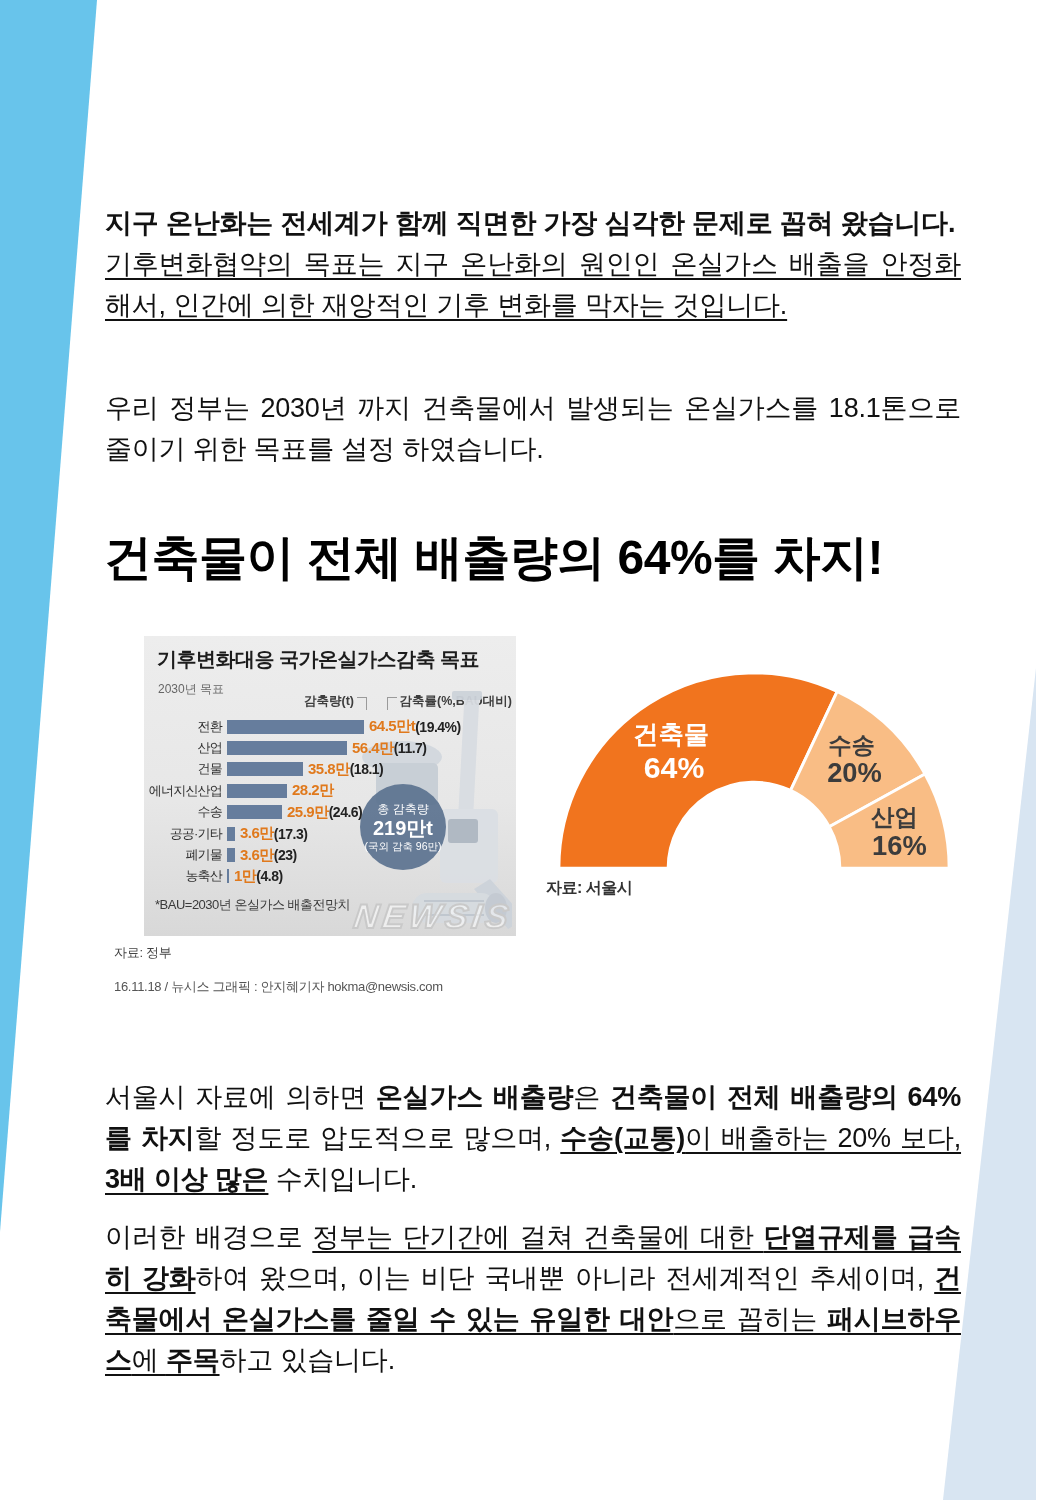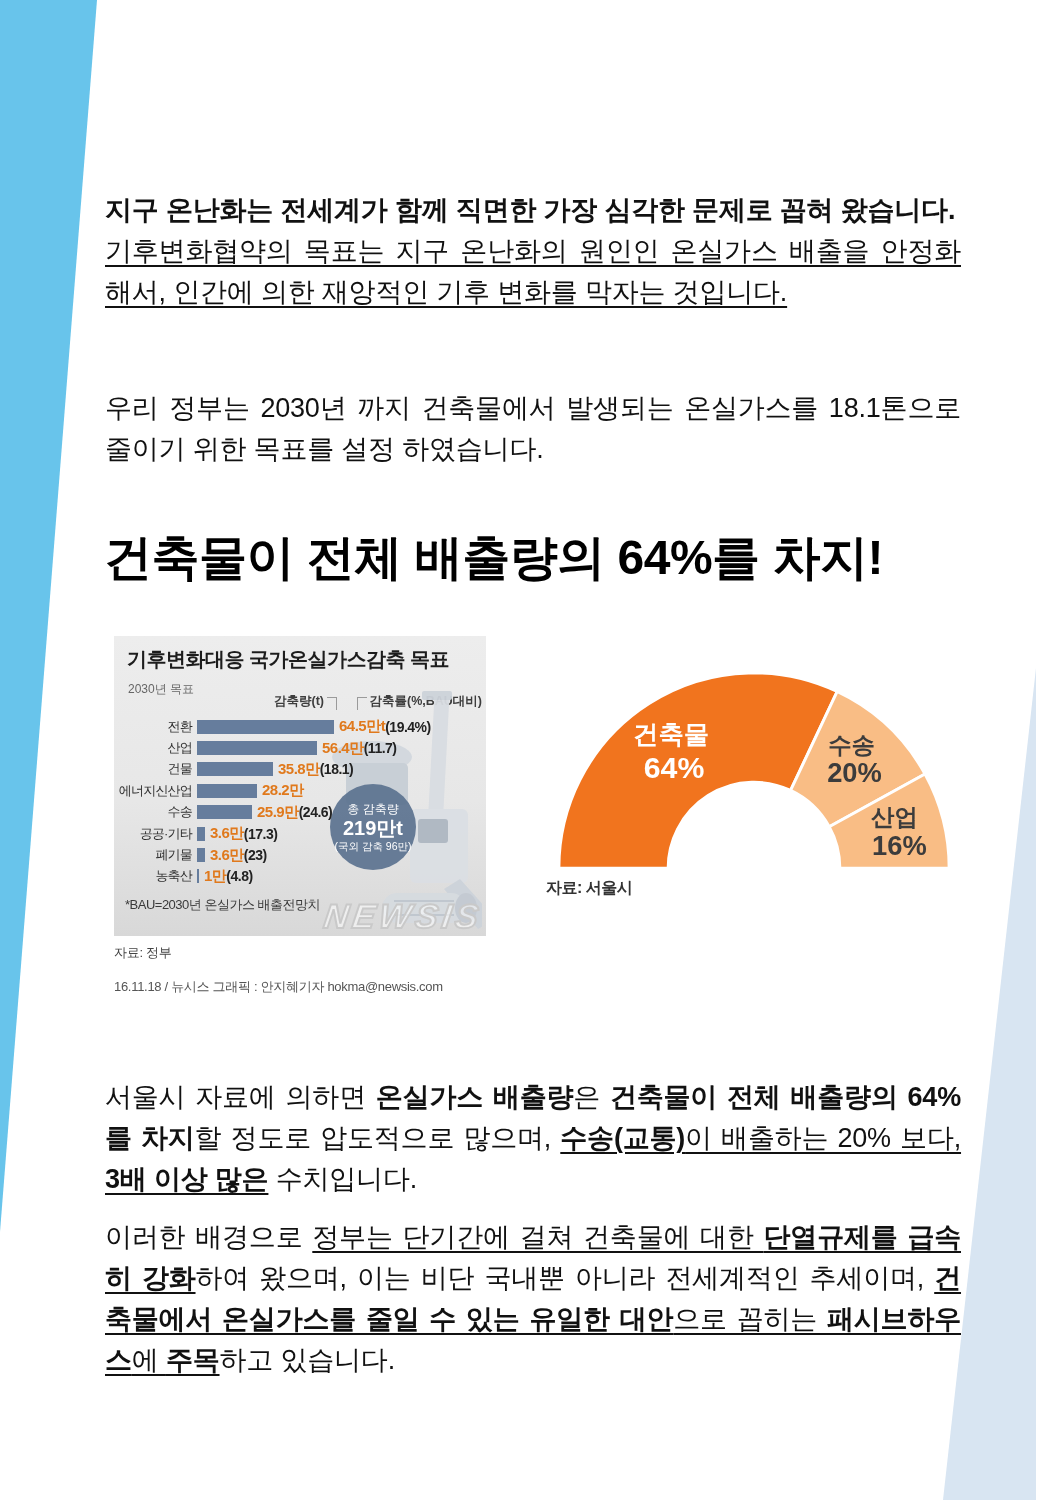--- a/index.html
+++ b/index.html
@@ -18,21 +18,21 @@
   .para{position:absolute;left:105px;width:856px;font-size:27px;line-height:41px;
     text-align:justify;color:#111;letter-spacing:-0.2px;}
   .para .b{font-weight:bold;}
   .para .u{text-decoration:underline;text-decoration-thickness:2px;text-underline-offset:5px;}
   .headline{position:absolute;left:104px;top:526px;width:880px;font-size:48px;font-weight:bold;
     color:#000;letter-spacing:-0.5px;white-space:nowrap;}
 
   
   .barchart-wrap{position:absolute;left:114px;top:636px;width:372px;}
   .barchart{position:relative;width:372px;height:300px;overflow:hidden;
-    background:linear-gradient(180deg,#ededed 0%,#e7e7e7 55%,#d8d8d8 100%);}
+    background:linear-gradient(180deg,#ededed 0%,#e7e7e7 55%,#d8d8d8 100%);margin-left:30px;}
   .bc-title{position:absolute;left:13px;top:10px;font-size:20px;font-weight:bold;color:#1c1c1c;letter-spacing:-0.5px;}
   .bc-subtitle{position:absolute;left:14px;top:45px;font-size:12px;color:#666;}
   .bc-colheads{position:absolute;left:0;top:57px;width:100%;height:18px;font-size:12.5px;color:#3d3d3d;font-weight:bold;}
   .bc-amount-head{position:absolute;left:160px;top:0;display:flex;align-items:flex-start;}
   .bc-rate-head{position:absolute;right:4px;top:0;display:flex;align-items:flex-start;}
   .tick-r{display:inline-block;width:9px;height:12px;border-top:1.5px solid #9a9a9a;border-right:1.5px solid #9a9a9a;margin-left:3px;margin-top:4px;}
   .tick-l{display:inline-block;width:9px;height:12px;border-top:1.5px solid #9a9a9a;border-left:1.5px solid #9a9a9a;margin-right:3px;margin-top:4px;}
   .bc-rows{position:absolute;left:3px;top:80px;width:100%;z-index:3;}
   .bar-row{display:flex;align-items:center;height:21.4px;}
   .bar-label{width:75px;text-align:right;padding-right:5px;font-size:13px;color:#2e2e2e;letter-spacing:-0.8px;flex:0 0 auto;}
@@ -58,21 +58,21 @@
   .donut-source{text-align:left;padding-right:8px;margin-top:2px;font-size:16px;font-weight:bold;color:#333;letter-spacing:-0.5px;}
 </style>
 </head>
 <body>
 
 <div class="page">
 
   <div class="wedge wedge-left"></div>
   <div class="wedge wedge-right"></div>
 
-  <p class="para" style="top:163px;"><span class="b">지구 온난화는 전세계가 함께 직면한 가장 심각한 문제로 꼽혀 왔습니다.</span><br><span class="u">기후변화협약의 목표는 지구 온난화의 원인인 온실가스 배출을 안정화 해서, 인간에 의한 재앙적인 기후 변화를 막자는 것입니다.</span></p>
+  <p class="para" style="top:176px;"><span class="b">지구 온난화는 전세계가 함께 직면한 가장 심각한 문제로 꼽혀 왔습니다.</span><br><span class="u">기후변화협약의 목표는 지구 온난화의 원인인 온실가스 배출을 안정화 해서, 인간에 의한 재앙적인 기후 변화를 막자는 것입니다.</span></p>
   <p class="para" style="top:361px;"><span>우리 정부는 2030년 까지 건축물에서 발생되는 온실가스를 18.1톤으로 줄이기 위한 목표를 설정 하였습니다.</span></p>
 
   <div class="headline">건축물이 전체 배출량의 64%를 차지!</div>
 
   <div class="barchart-wrap">
     <div class="barchart">
       <div class="bc-title">기후변화대응 국가온실가스감축 목표</div>
       <div class="bc-subtitle">2030년 목표</div>
       <div class="bc-colheads">
         <span class="bc-amount-head">

